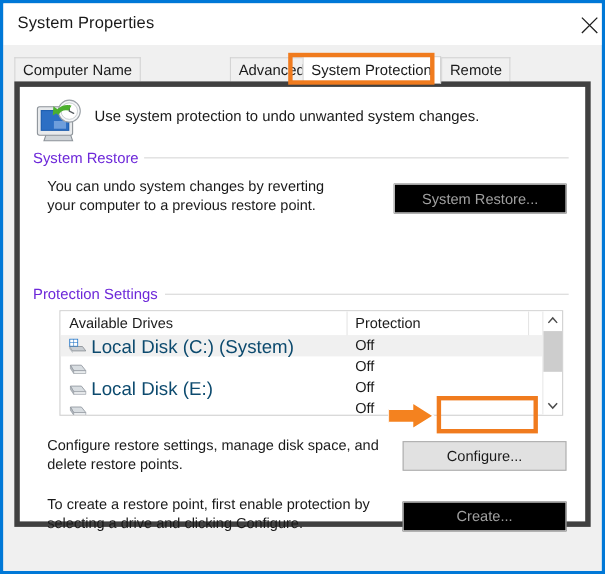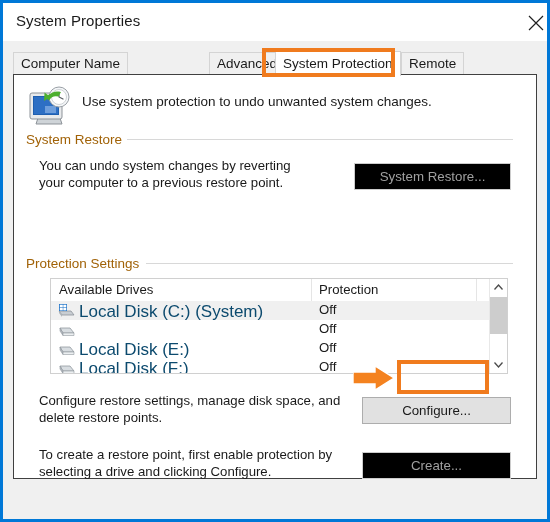--- a/index.html
+++ b/index.html
@@ -121,21 +121,21 @@
 
   
   #tabpage {
     position: absolute;
     left: 10px;
     top: 33px;
     width: 524px;
     height: 405px;
     box-sizing: border-box;
     background: #ffffff;
-    border: 1px solid #404040;
+    border: 5px solid #404040;
   }
 
   
   #hdr-icon {
     position: absolute;
     left: 12px;
     top: 9px;
     width: 48px;
     height: 44px;
   }
@@ -145,21 +145,21 @@
     top: 19px;
     font-size: 13.5px;
     color: #1a1a1a;
     white-space: nowrap;
   }
 
   
   .group-label {
     position: absolute;
     font-size: 13.5px;
-    color: #a16207;
+    color: #6d28d9;
     background: #ffffff;
     padding-right: 6px;
     white-space: nowrap;
   }
   .group-line {
     position: absolute;
     height: 1px;
     background: #d8d8d8;
   }
 
@@ -440,21 +440,20 @@
           </div>
 
           <div class="drive-row" style="top:57px;">
             <span class="drive-icon">
               <svg width="17" height="15" viewBox="0 0 17 15">
                 <path d="M2 6 L12 6 L16 11 L5 11 Z" fill="#d8dde1" stroke="#9299a0" stroke-width="0.8"></path>
                 <path d="M2 6 L5 11 L5 13.5 L2 9 Z" fill="#b3b9bf" stroke="#9299a0" stroke-width="0.6"></path>
                 <path d="M5 11 L16 11 L16 13.5 L5 13.5 Z" fill="#eceff1" stroke="#9299a0" stroke-width="0.6"></path>
               </svg>
             </span>
-            <span class="drive-name">Local Disk (F:)</span>
             <span class="drive-prot">Off</span>
           </div>
         </div>
 
         <div id="drive-scroll">
           <div class="sb-arrow" id="sb-up">
             <svg width="17" height="17" viewBox="0 0 17 17">
               <path d="M4.5 10.5 L8.5 6 L12.5 10.5" stroke="#4b4b4b" stroke-width="1.3" fill="none"></path>
             </svg>
           </div>

